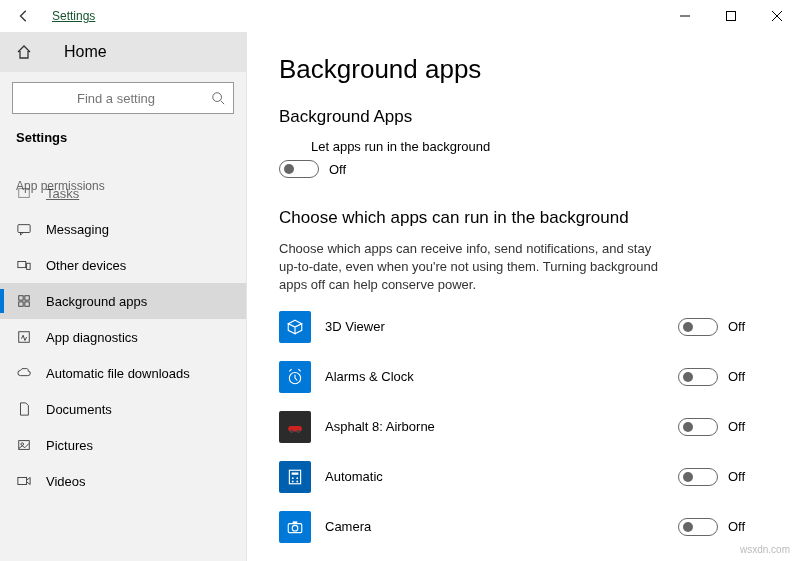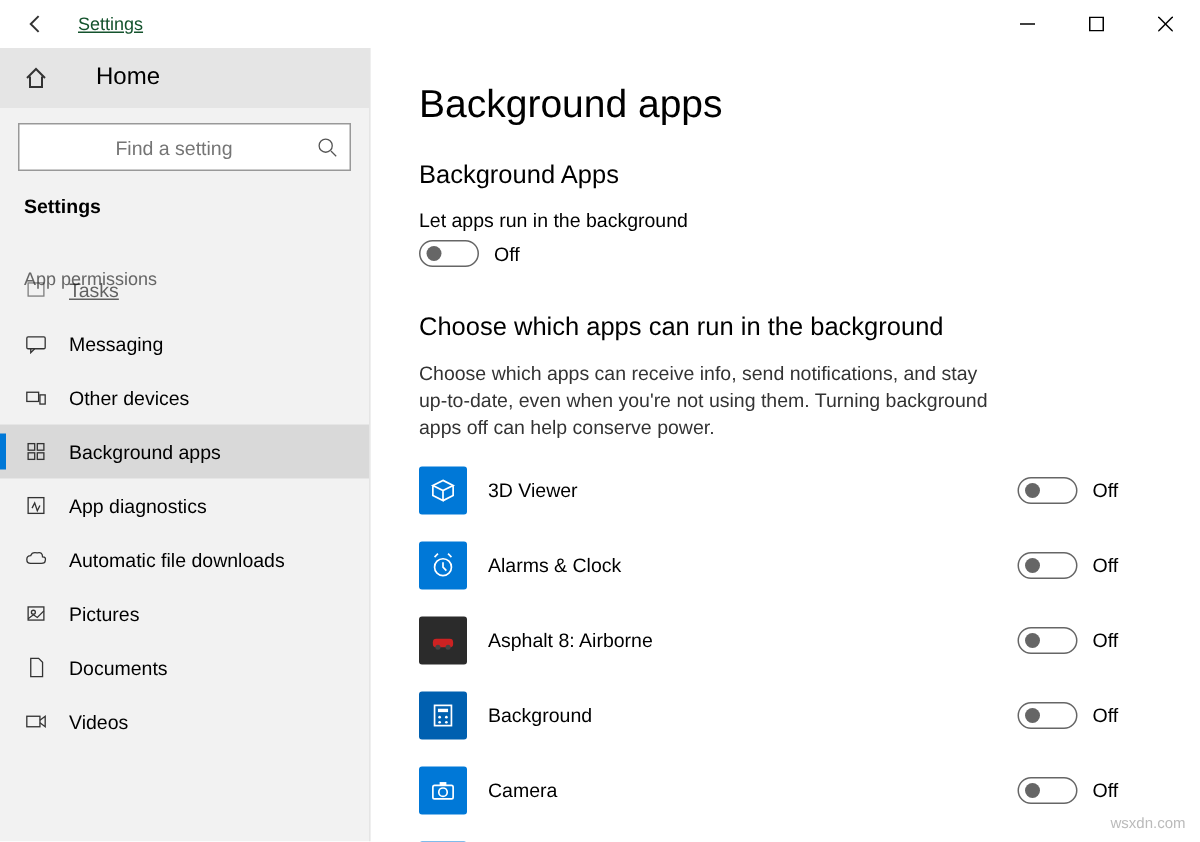--- a/index.html
+++ b/index.html
@@ -20,21 +20,21 @@
 .section-label { color: #666; font-size: 12px; padding: 18px 16px 8px 16px; }
 .sidebar-scroll { overflow-y: auto; flex: 1; }
 .nav-item { display: flex; align-items: center; height: 36px; padding-left: 16px; gap: 14px; font-size: 13px; cursor: pointer; position: relative; }
 .nav-item .icon { width: 16px; display: flex; justify-content: center; color: #333; }
 .nav-item.selected { background: #d9d9d9; }
 .nav-item.selected::before { content:""; position:absolute; left:0; top:6px; bottom:6px; width:4px; background:#0078d7; }
 .content { flex: 1; padding: 22px 32px 0 32px; overflow-y: auto; position: relative; }
 .content h1 { font-weight: 400; font-size: 26px; margin-bottom: 22px; }
 .subhead { font-size: 17px; margin-bottom: 12px; }
 .desc { font-size: 13px; color: #333; max-width: 380px; line-height: 1.4; margin-bottom: 14px; }
-.label-small { font-size: 13px; margin-bottom: 6px; }
+.label-small { font-size: 13px; margin-bottom: 6px; margin-left: 32px; }
 .master-toggle { display: flex; align-items: center; gap: 10px; margin-bottom: 30px; }
 .toggle { width: 40px; height: 18px; border: 1px solid #666; border-radius: 10px; position: relative; background: #fff; cursor: pointer; }
 .toggle::after { content:""; position:absolute; width:10px; height:10px; background:#666; border-radius:50%; top:3px; left:4px; }
 .toggle-label { font-size: 13px; }
 .app-list { display: flex; flex-direction: column; gap: 14px; }
 .app-row { display: flex; align-items: center; height: 36px; }
 .app-icon { width: 32px; height: 32px; border-radius: 2px; display:flex; align-items:center; justify-content:center; font-size:16px; color:#fff; }
 .app-name { margin-left: 14px; font-size: 13px; flex: 1; }
 .app-toggle-wrap { display: flex; align-items: center; gap: 10px; width: 90px; justify-content: flex-start; }
 .watermark { position: absolute; bottom: 6px; right: 10px; font-size: 10px; color: #bbb; }
@@ -142,34 +142,34 @@
         <span class="icon">
             <svg width="14" height="14" viewBox="0 0 16 16">
               <path d="M4 11 Q1 11 1 8 Q1 5 4 5 Q5 2 9 3 Q13 2 13 6 Q16 6 15 9 Q15 11 12 11 Z" stroke="#333" fill="none"></path>
             </svg>
           </span>
         <span>Automatic file downloads</span>
       </div>
       <div class="nav-item">
         <span class="icon">
             <svg width="14" height="14" viewBox="0 0 16 16">
+              <path d="M4 1 H10 L13 4 V15 H4 Z" stroke="#333" fill="none"></path>
+            </svg>
+          </span>
+        <span>Documents</span>
+      </div>
+      <div class="nav-item">
+        <span class="icon">
+            <svg width="14" height="14" viewBox="0 0 16 16">
               <rect x="2" y="3" width="12" height="10" stroke="#333" fill="none"></rect>
               <circle cx="6" cy="7" r="1.5" stroke="#333" fill="none"></circle>
               <path d="M2 12 L6 9 L9 11 L14 6" stroke="#333" fill="none"></path>
             </svg>
           </span>
         <span>Pictures</span>
-      </div>
-      <div class="nav-item">
-        <span class="icon">
-            <svg width="14" height="14" viewBox="0 0 16 16">
-              <path d="M4 1 H10 L13 4 V15 H4 Z" stroke="#333" fill="none"></path>
-            </svg>
-          </span>
-        <span>Documents</span>
       </div>
       <div class="nav-item">
         <span class="icon">
             <svg width="14" height="14" viewBox="0 0 16 16">
               <rect x="1" y="4" width="10" height="8" stroke="#333" fill="none"></rect>
               <path d="M11 7 L15 4 V12 L11 9" stroke="#333" fill="none"></path>
             </svg>
           </span>
         <span>Videos</span>
       </div>
@@ -230,21 +230,21 @@
           <div class="app-icon" style="background:#0060b0">
             <svg width="18" height="18" viewBox="0 0 16 16">
               <rect x="3" y="2" width="10" height="12" stroke="#fff" fill="none"></rect>
               <rect x="5" y="4" width="6" height="2" fill="#fff"></rect>
               <circle cx="6" cy="9" r="0.8" fill="#fff"></circle>
               <circle cx="10" cy="9" r="0.8" fill="#fff"></circle>
               <circle cx="6" cy="12" r="0.8" fill="#fff"></circle>
               <circle cx="10" cy="12" r="0.8" fill="#fff"></circle>
             </svg>
           </div>
-          <div class="app-name">Background</div>
+          <div class="app-name">Automatic</div>
           <div class="app-toggle-wrap">
             <div class="toggle"></div>
             <div class="toggle-label">Off</div>
           </div>
         </div>
         <div class="app-row">
           <div class="app-icon" style="background:#0078d7">
             <svg width="18" height="18" viewBox="0 0 16 16">
               <rect x="2" y="5" width="12" height="8" rx="1" stroke="#fff" fill="none"></rect>
               <circle cx="8" cy="9" r="2.5" stroke="#fff" fill="none"></circle>

